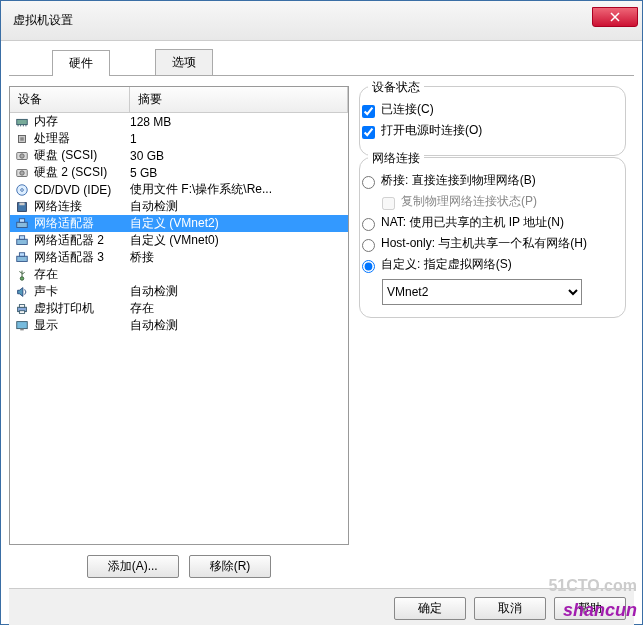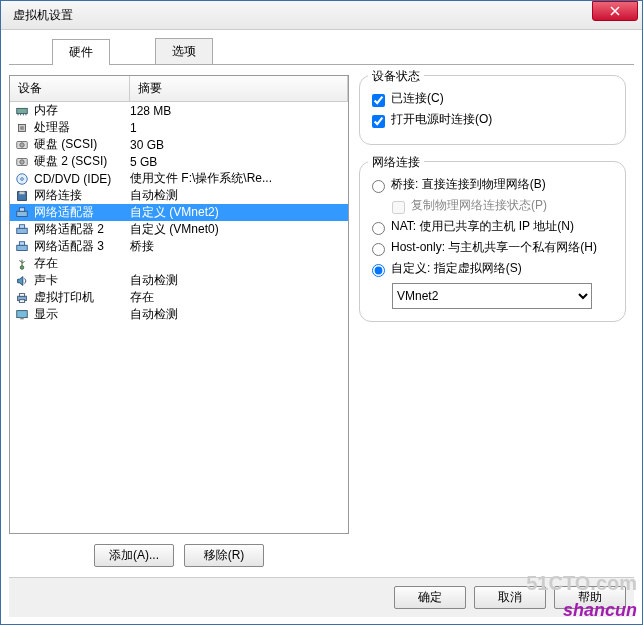--- a/index.html
+++ b/index.html
@@ -1,18 +1,18 @@
 <!DOCTYPE html>
 <html><head>
 <meta charset="utf-8">
 <style>
 * { box-sizing: border-box; margin: 0; padding: 0; font-family: "Microsoft YaHei", "SimSun", Tahoma, sans-serif; font-size: 12px; }
 body { background: #e8e8e8; width: 643px; height: 625px; overflow: hidden; }
 .window { width: 643px; height: 625px; background: #fff; border: 1px solid #3a6ea5; box-shadow: 0 0 8px rgba(0,0,0,0.3); }
-.titlebar { height: 29px; background: linear-gradient(#f7f7f7, #e8e8e8); border-bottom: 1px solid #ccc; display: flex; align-items: center; padding: 0 4px; }
+.titlebar { height: 40px; background: linear-gradient(#f7f7f7, #e8e8e8); border-bottom: 1px solid #ccc; display: flex; align-items: center; padding: 0 4px; }
 .titlebar-text { flex: 1; padding-left: 8px; font-size: 12px; }
 .close-btn { width: 46px; height: 20px; background: linear-gradient(#e67, #c13); color: #fff; border: 1px solid #a02; border-radius: 0 0 3px 3px; display: flex; align-items: center; justify-content: center; font-size: 10px; position: relative; top: -4px; }
 .close-btn svg { width: 10px; height: 10px; }
 .content { padding: 8px; display: flex; flex-direction: column; height: calc(100% - 28px); }
 .tabs { display: flex; border-bottom: 1px solid #aaa; }
 .tab { padding: 4px 16px; background: #f0f0f0; border: 1px solid #aaa; border-bottom: none; margin-right: 2px; cursor: pointer; margin-left: 43px; }
 .tab.active { background: #fff; position: relative; top: 1px; }
 .panels { flex: 1; display: flex; gap: 10px; padding-top: 10px; }
 .left-panel { width: 340px; display: flex; flex-direction: column; }
 .device-list { flex: 1; border: 1px solid #999; background: #fff; }
@@ -21,34 +21,34 @@
 .col-dev { width: 120px; }
 .col-sum { flex: 1; }
 .list-body { }
 .row { display: flex; align-items: center; height: 17px; padding: 0 4px; cursor: default; }
 .row.selected { background: #3399ff; color: #fff; }
 .row-icon { width: 16px; height: 16px; margin-right: 4px; display: flex; align-items: center; justify-content: center; }
 .row-icon svg { width: 14px; height: 14px; }
 .row-dev { width: 96px; }
 .row-sum { flex: 1; }
 .left-buttons { display: flex; justify-content: center; gap: 10px; padding: 10px 0; }
-.btn { padding: 2px 8px; min-width: 80px; background: linear-gradient(#fdfdfd, #e5e5e5); border: 1px solid #888; border-radius: 2px; cursor: pointer; text-align: center; }
+.btn { padding: 2px 20px; min-width: 80px; background: linear-gradient(#fdfdfd, #e5e5e5); border: 1px solid #888; border-radius: 2px; cursor: pointer; text-align: center; }
 .right-panel { flex: 1; padding-right: 8px; }
-.group { border: 1px solid #ccc; border-radius: 12px; padding: 10px 12px 12px; margin-bottom: 16px; position: relative; }
+.group { border: 1px solid #ccc; border-radius: 12px; padding: 10px 2px 12px; margin-bottom: 1px; position: relative; }
 .group-title { position: absolute; top: -8px; left: 8px; background: #fff; padding: 0 4px; }
 .chk-row, .radio-row { display: flex; align-items: flex-end; margin: 4px 0; gap: 6px; }
 .chk-row input, .radio-row input { margin: 0; }
 .radio-row.sub { margin-left: 20px; }
 .radio-row.sub label { color: #888; }
 .select-row { margin: 6px 0 0 20px; }
 .select-row select { width: 200px; height: 26px; border: 1px solid #888; background: #fff; }
 .bottom-bar { display: flex; justify-content: flex-end; gap: 8px; padding: 8px; border-top: 1px solid #ccc; background: #f0f0f0; }
 .bottom-bar .btn { min-width: 72px; }
 .watermark { position: absolute; bottom: 4px; right: 6px; font-size: 18px; color: #a21caf; font-weight: bold; font-style: italic; pointer-events: none; }
-.watermark2 { position: absolute; bottom: 30px; right: 6px; font-size: 20px; color: #ccc; font-weight: bold; pointer-events: none; }
+.watermark2 { position: absolute; bottom: 30px; right: 6px; font-size: 16px; color: #ccc; font-weight: bold; pointer-events: none; }
 </style>
 </head>
 <body>
 
 <div class="window">
   <div class="titlebar">
     <span class="titlebar-text">虚拟机设置</span>
     <div class="close-btn">
       <svg viewBox="0 0 10 10">
           <path d="M1 1 L9 9 M9 1 L1 9" stroke="#fff" stroke-width="1.5"></path>

